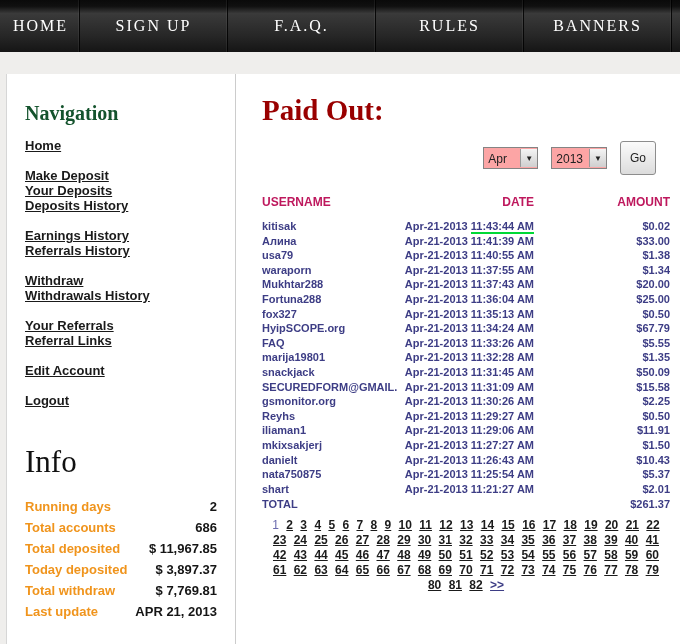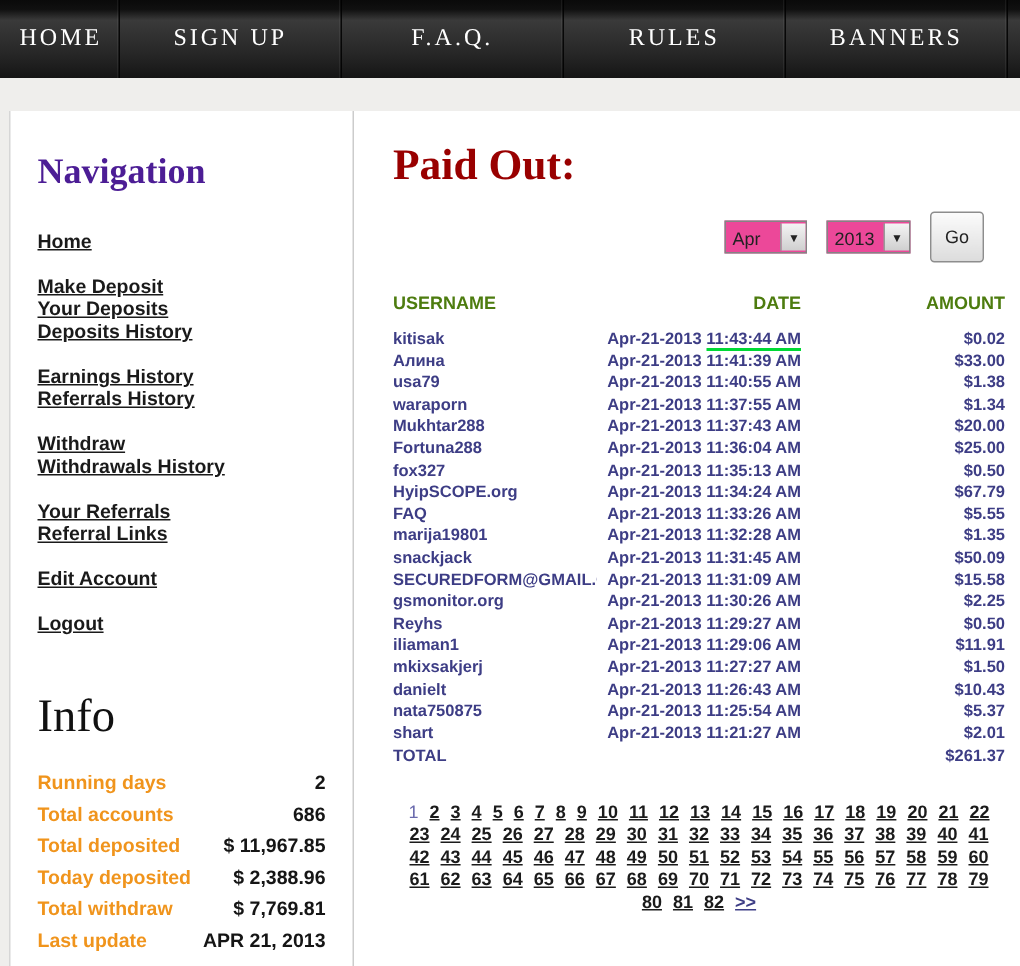--- a/index.html
+++ b/index.html
@@ -20,45 +20,45 @@
     cursor:pointer;white-space:nowrap;
   }
   .nav-item.first{width:80px;justify-content:flex-start;padding-left:13px;}
   .nav-fill{flex:1;}
   
   .content{
     display:flex;margin:22px 0 0 6px;border-left:1px solid #d6d6d6;
     background:#ffffff;min-height:570px;box-sizing:border-box;
   }
   .sidebar{width:229px;box-sizing:border-box;border-right:1px solid #cccccc;padding:14px 0 20px 18px;}
-  .side-title{font-family:"Liberation Serif",serif;font-size:24px;font-weight:bold;color:#4c1d95;margin:14px 0 24px;}
+  .side-title{font-family:"Liberation Serif",serif;font-size:20px;font-weight:bold;color:#14532d;margin:14px 0 13px;}
   .link-group{margin-bottom:15px;}
   .side-link{display:block;font-weight:bold;font-size:13px;line-height:15px;color:#1a1a1a;text-decoration:underline;cursor:pointer;}
   .info-title{font-family:"Liberation Serif",serif;font-size:31px;font-weight:normal;color:#111;margin:36px 0 16px;}
   .info-row{display:flex;justify-content:space-between;width:192px;line-height:21px;font-size:13px;font-weight:bold;}
   .info-label{color:#f0941c;}
   .info-value{color:#151515;}
   
   .main{flex:1;padding:12px 0 0 26px;box-sizing:border-box;}
   .page-title{font-family:"Liberation Serif",serif;font-size:29px;font-weight:bold;color:#990000;margin:8px 0 14px;}
   .filters{width:394px;display:flex;justify-content:flex-end;align-items:center;gap:13px;margin:0 0 20px;}
-  .select{display:inline-flex;align-items:center;height:20px;border:1px solid #848484;background:#ec4899;font-size:12px;color:#222;cursor:pointer;}
+  .select{display:inline-flex;align-items:center;height:20px;border:1px solid #848484;background:#fca5a5;font-size:12px;color:#222;cursor:pointer;}
   .select .val{padding:1px 6px 0 4px;min-width:26px;}
   .select .arrow-btn{width:17px;height:18px;box-sizing:border-box;background:linear-gradient(#f4f4f4,#cfcfcf);border-left:1px solid #9a9a9a;display:flex;align-items:center;justify-content:center;font-size:8px;color:#222;}
   .go-btn{height:34px;padding:1px 9px 2px;font-size:12px;color:#222;border:1px solid #8d8d8d;border-radius:3px;background:linear-gradient(#fbfbfb,#dcdcdc);cursor:pointer;font-family:"Liberation Sans",sans-serif;}
   table.paid{border-collapse:collapse;width:408px;font-size:11px;font-weight:bold;color:#3d3d85;table-layout:fixed;}
-  table.paid th{font-size:12px;color:#4d7c0f;padding:0 0 10px;text-align:right;font-weight:bold;}
+  table.paid th{font-size:12px;color:#be185d;padding:0 0 10px;text-align:right;font-weight:bold;}
   table.paid th.user{text-align:left;}
   table.paid td{line-height:14.6px;padding:0;white-space:nowrap;overflow:hidden;}
   td.user{text-align:left;width:180px;}
   td.date{text-align:right;width:158px;}
   td.amount{text-align:right;width:70px;margin-left:30px;}
   tr.total-row td{padding-top:1px;}
   .green-underline{border-bottom:3px solid #00d936;padding-bottom:0;text-align:center;}
-  .pagination{width:408px;margin-top:22px;text-align:center;font-size:12px;font-weight:bold;line-height:15px;color:#1b1b1b;}
+  .pagination{width:408px;margin-top:6px;text-align:center;font-size:12px;font-weight:bold;line-height:15px;color:#1b1b1b;}
   .pagination a{color:#1b1b1b;margin:0 2px;text-decoration:underline;cursor:pointer;}
   .pagination .current{color:#6a6aad;font-weight:normal;margin:0 2px;}
   .pagination a.next{color:#3d3d85;}
 </style>
 </head>
 <body>
 
 <div class="topnav" id="topnav">
     <div class="nav-item first">HOME</div>
     <div class="nav-item">SIGN UP</div>
@@ -109,21 +109,21 @@
         <div class="info-row">
           <span class="info-label">Total accounts</span>
           <span class="info-value">686</span>
         </div>
         <div class="info-row">
           <span class="info-label">Total deposited</span>
           <span class="info-value">$ 11,967.85</span>
         </div>
         <div class="info-row">
           <span class="info-label">Today deposited</span>
-          <span class="info-value">$ 2,388.96</span>
+          <span class="info-value">$ 3,897.37</span>
         </div>
         <div class="info-row">
           <span class="info-label">Total withdraw</span>
           <span class="info-value">$ 7,769.81</span>
         </div>
         <div class="info-row">
           <span class="info-label">Last update</span>
           <span class="info-value">APR 21, 2013</span>
         </div>
       </div>

